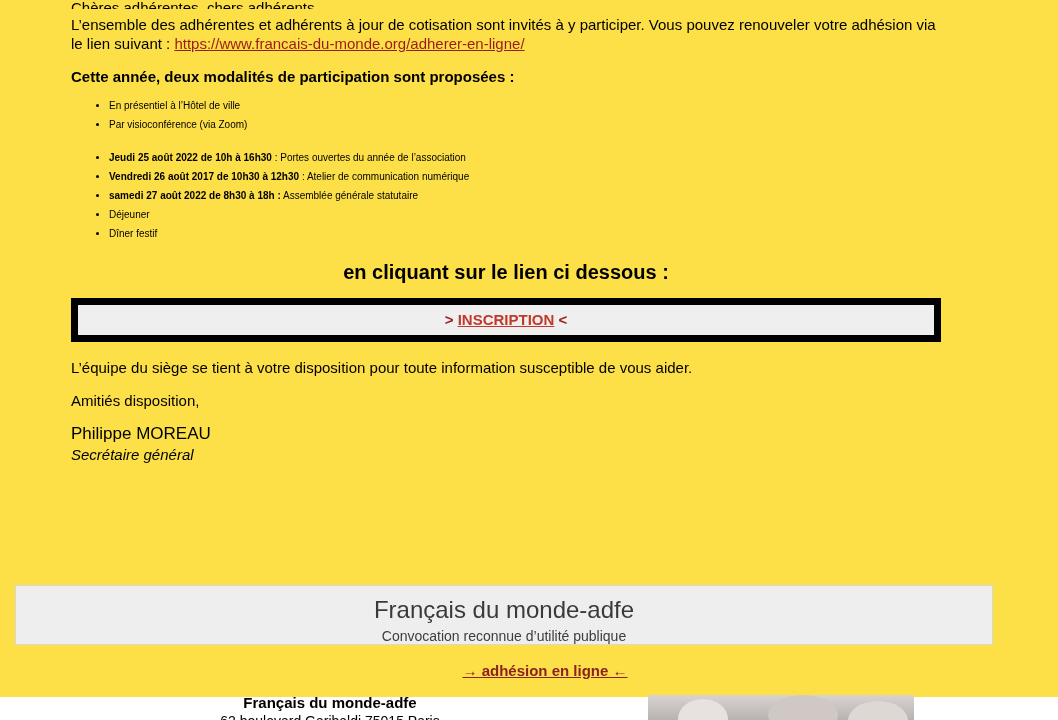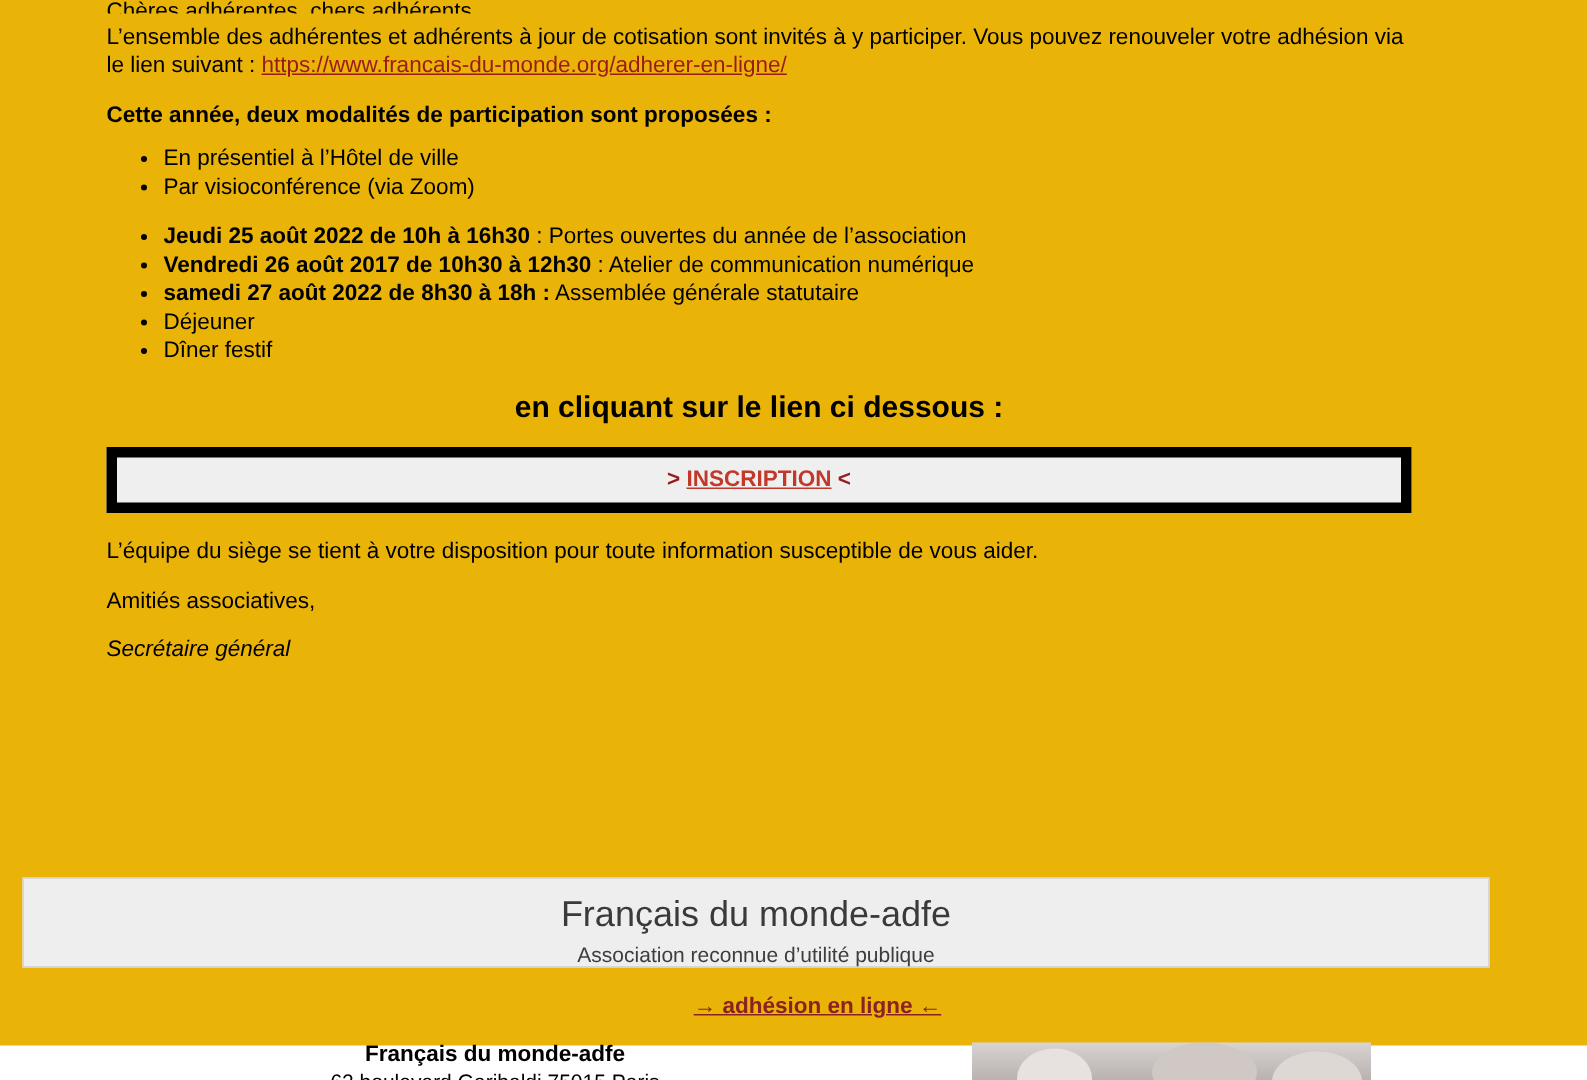--- a/index.html
+++ b/index.html
@@ -11,21 +11,21 @@
     width: 1058px;
     height: 720px;
     overflow: hidden;
     font-family: "Liberation Sans", sans-serif;
     color: #000000;
   }
   .page {
     position: relative;
     width: 1058px;
     height: 697px;
-    background: #eab308;
+    background: #fde047;
     text-decoration: underline;
   }
   .content {
     position: absolute;
     left: 71px;
     top: 0px;
     width: 870px;
   }
   .cut-line {
     font-size: 15px;
@@ -49,21 +49,21 @@
     font-weight: bold;
   }
   a.link {
     color: #9a1b1b;
     text-decoration: underline;
   }
   ul.bullets {
     margin: 0 0 14px 0;
     padding-left: 38px;
     list-style-type: disc;
-    font-size: 15px;
+    font-size: 10px;
     line-height: 19px;
   }
   ul.bullets li {
     margin: 0 0 0 0;
     padding: 0;
   }
   .center-bold {
     text-align: center;
     font-weight: bold;
     font-size: 20px;
@@ -206,29 +206,30 @@
     </ul>
 
     <div class="center-bold">en cliquant sur le lien ci dessous :</div>
 
     <div class="inscription-box">
       <span class="arrow">&gt; </span><a href="#">INSCRIPTION</a><span class="arrow"> &lt;</span>
     </div>
 
     <p class="para">L’équipe du siège se tient à votre disposition pour toute information susceptible de vous aider.</p>
 
-    <p class="para">Amitiés associatives,</p>
-
+    <p class="para">Amitiés disposition,</p>
+
+    <p class="sig-name">Philippe MOREAU</p>
     <p class="sig-role">Secrétaire général</p>
 
   </div>
 
   <div class="footer-band">
     <div class="footer-title">Français du monde-adfe</div>
-    <div class="footer-sub">Association reconnue d’utilité publique</div>
+    <div class="footer-sub">Convocation reconnue d’utilité publique</div>
   </div>
 
   <div class="adhesion-line">
     <a href="#">→ adhésion en ligne ←</a>
   </div>
 
   <div class="addr">
     <div class="org">Français du monde-adfe</div>
     <div class="street">62 boulevard Garibaldi 75015 Paris</div>
   </div>

